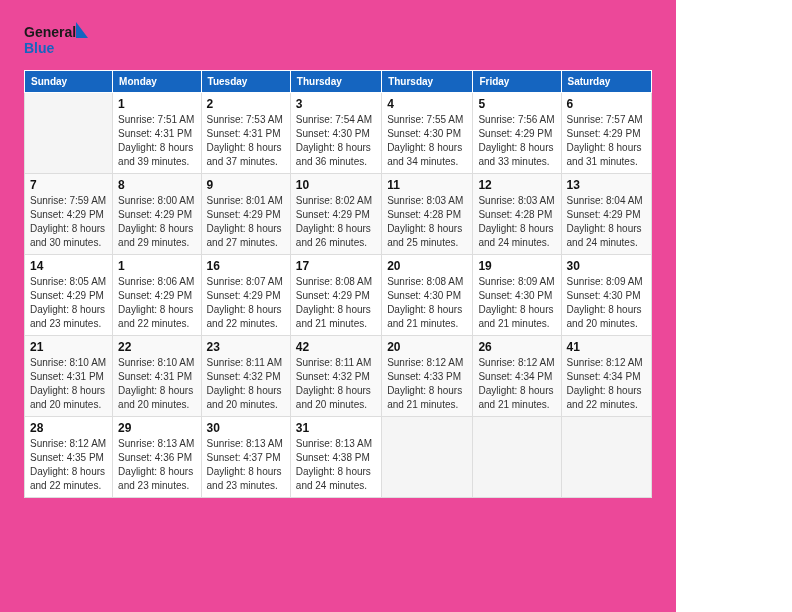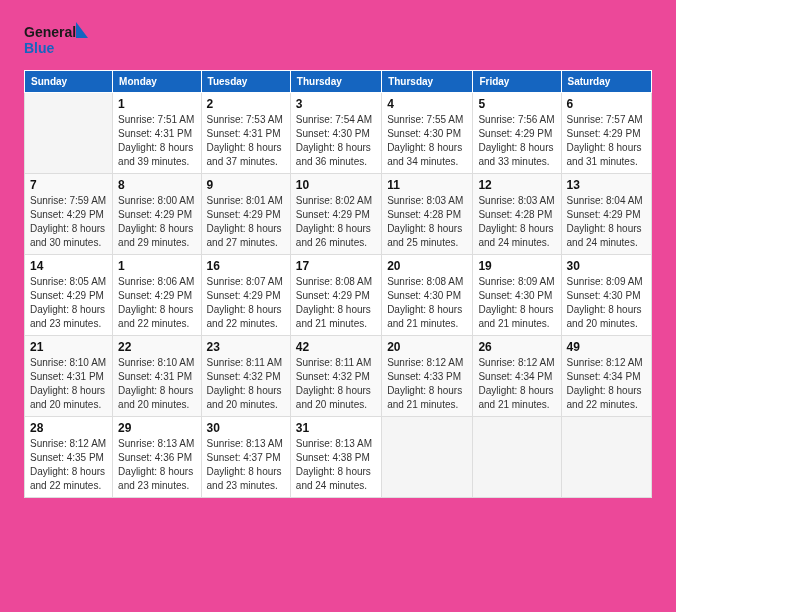--- a/index.html
+++ b/index.html
@@ -217,21 +217,21 @@
           </td>
           <td>
             <div class="day-num">20</div>
             <div class="day-info">Sunrise: 8:12 AM<br>Sunset: 4:33 PM<br>Daylight: 8 hours<br>and 21 minutes.</div>
           </td>
           <td>
             <div class="day-num">26</div>
             <div class="day-info">Sunrise: 8:12 AM<br>Sunset: 4:34 PM<br>Daylight: 8 hours<br>and 21 minutes.</div>
           </td>
           <td>
-            <div class="day-num">49</div>
+            <div class="day-num">41</div>
             <div class="day-info">Sunrise: 8:12 AM<br>Sunset: 4:34 PM<br>Daylight: 8 hours<br>and 22 minutes.</div>
           </td>
         </tr>
         <tr>
           <td>
             <div class="day-num">28</div>
             <div class="day-info">Sunrise: 8:12 AM<br>Sunset: 4:35 PM<br>Daylight: 8 hours<br>and 22 minutes.</div>
           </td>
           <td>
             <div class="day-num">29</div>

